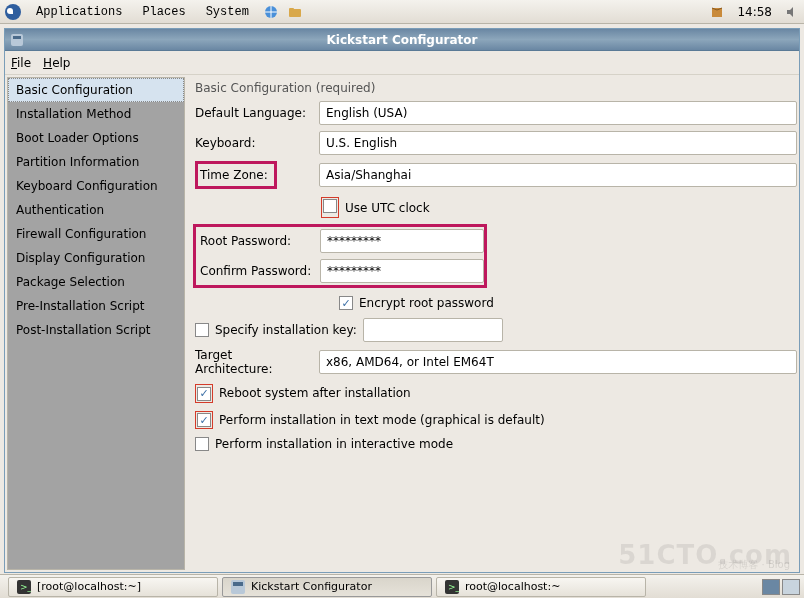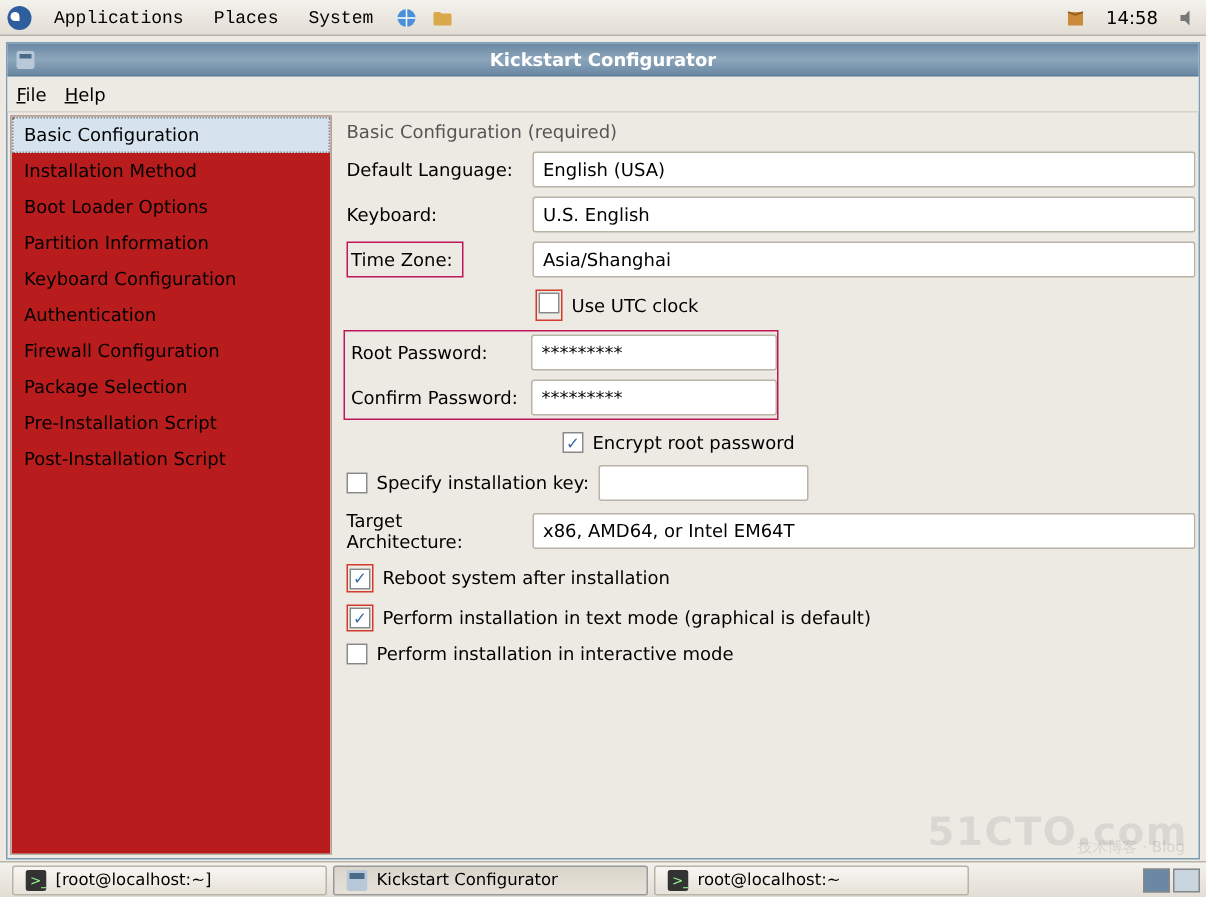--- a/index.html
+++ b/index.html
@@ -68,22 +68,22 @@
 .window-body {
   flex: 1;
   display: flex;
   padding: 2px;
   gap: 4px;
   overflow: hidden;
 }
 
 
 .sidebar {
-  width: 214px;
-  background: #b91c1c;
+  width: 178px;
+  background: #a3a3a3;
   border: 1px solid #b8b4a8;
   overflow: auto;
 }
 .sidebar-item {
   padding: 5px 8px;
   font-size: 12px;
   cursor: default;
   white-space: nowrap;
 }
 .sidebar-item.selected {
@@ -143,21 +143,21 @@
   justify-content: center;
   font-size: 11px;
   color: #3a6ea5;
 }
 .checkbox.checked::after { content: "✓"; font-weight: bold; }
 .hl-red-check {
   border: 1px solid #d43b2a;
   padding: 1px;
 }
 .hl-red-block {
-  border: 1px solid #be185d;
+  border: 3px solid #be185d;
   display: inline-block;
 }
 .specify-row {
   display:flex; align-items:center; gap:6px; padding-left:4px; margin: 6px 0;
 }
 .specify-row .input-text { width: 140px; flex: none; }
 
 
 .bottom-panel {
   position: absolute;
@@ -277,20 +277,21 @@
   <div class="window-body">
 
     <div class="sidebar">
       <div class="sidebar-item selected">Basic Configuration</div>
       <div class="sidebar-item">Installation Method</div>
       <div class="sidebar-item">Boot Loader Options</div>
       <div class="sidebar-item">Partition Information</div>
       <div class="sidebar-item">Keyboard Configuration</div>
       <div class="sidebar-item">Authentication</div>
       <div class="sidebar-item">Firewall Configuration</div>
+      <div class="sidebar-item">Display Configuration</div>
       <div class="sidebar-item">Package Selection</div>
       <div class="sidebar-item">Pre-Installation Script</div>
       <div class="sidebar-item">Post-Installation Script</div>
     </div>
 
     <div class="form-area">
       <div class="section-title">Basic Configuration (required)</div>
 
       <div class="form-row">
         <span class="form-label">Default Language:</span>

